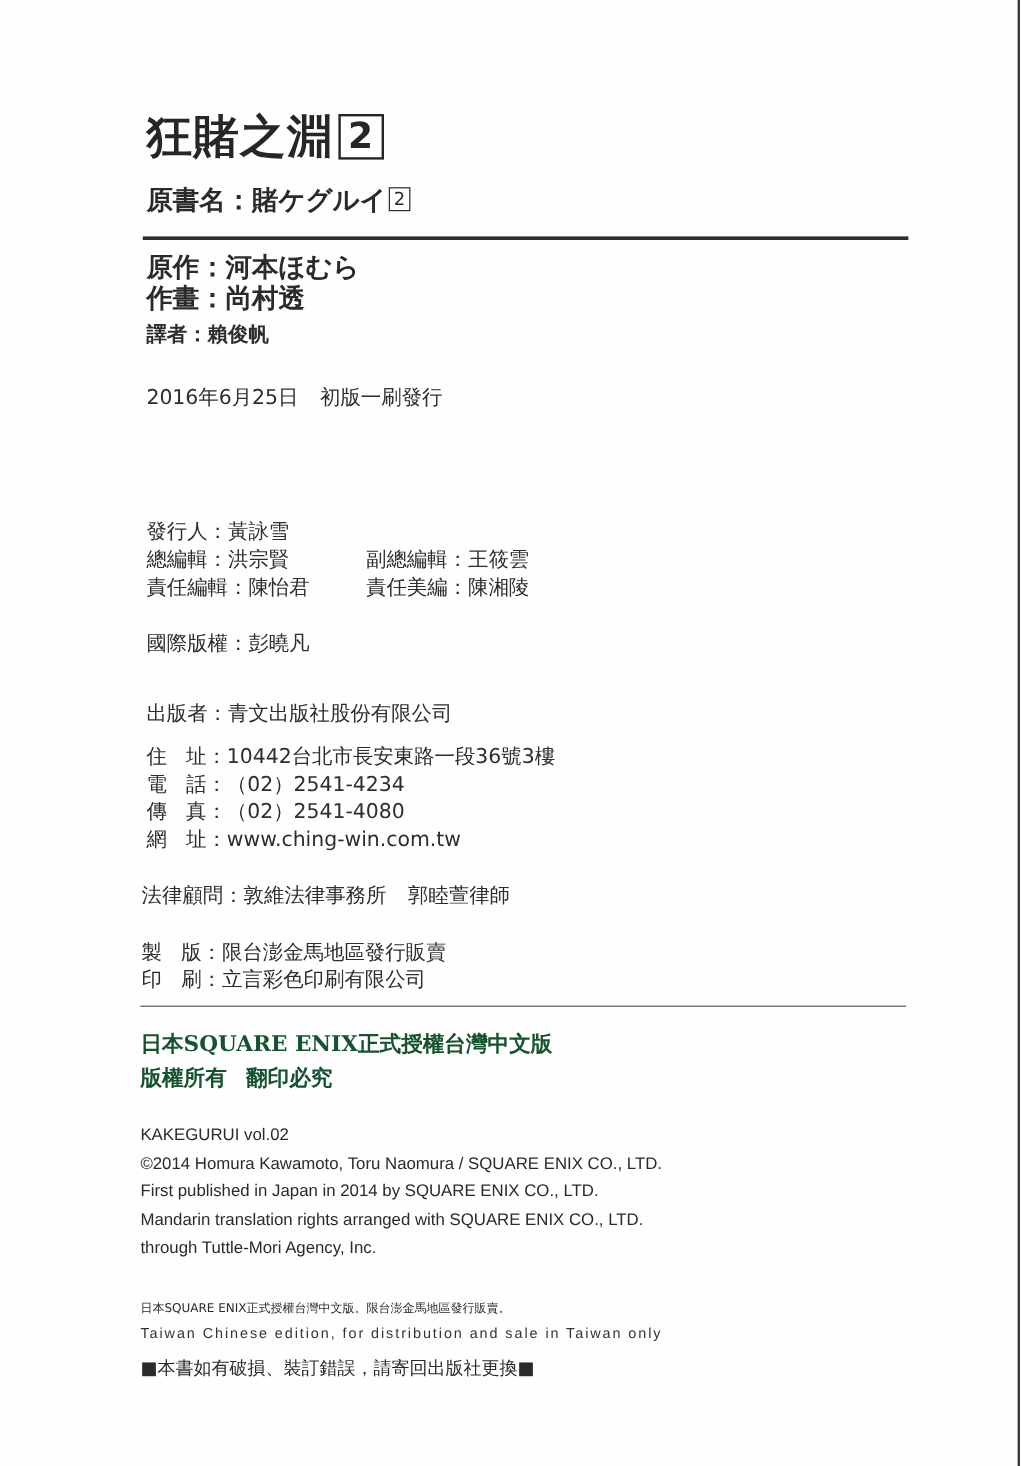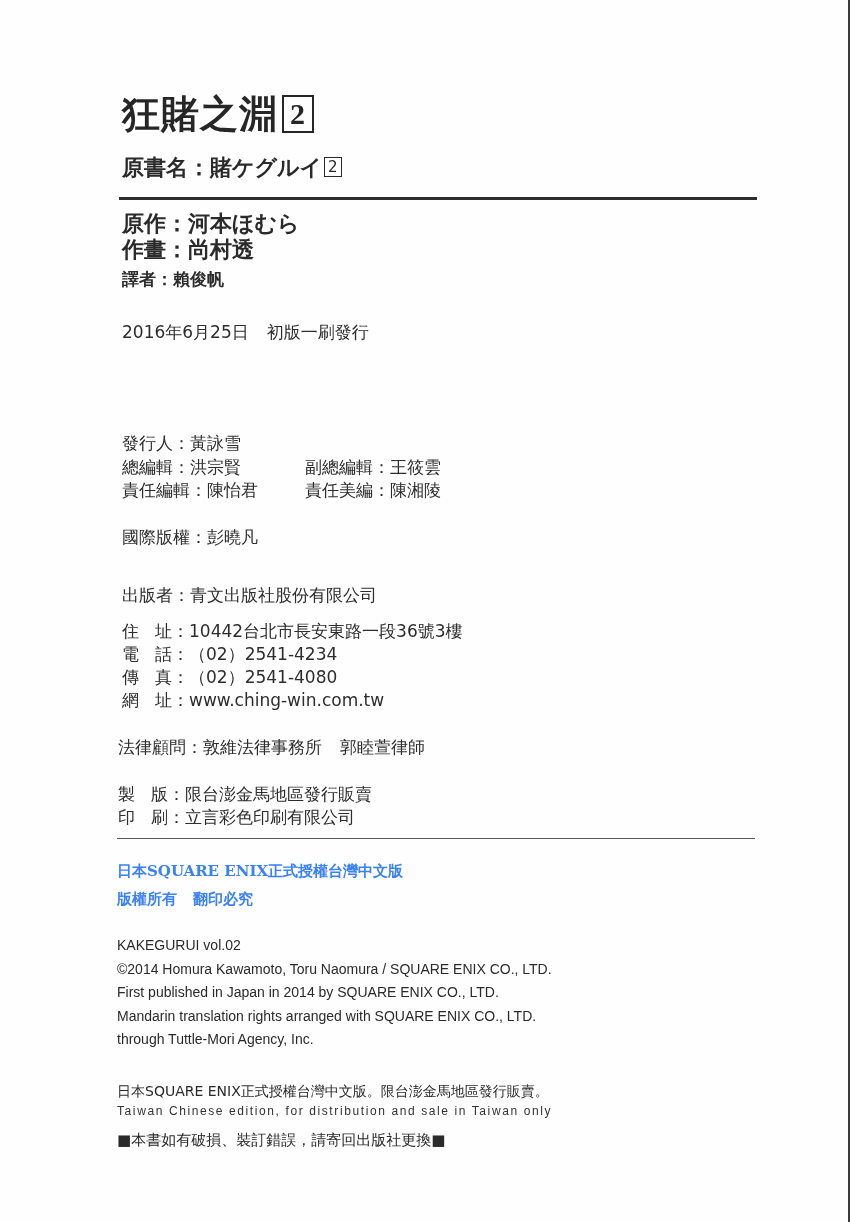--- a/index.html
+++ b/index.html
@@ -2,29 +2,29 @@
 <html><head>
 <meta charset="utf-8">
 <style>
   html, body { margin:0; padding:0; }
   body {
     width:852px; height:1222px; background:#fefefe; position:relative; overflow:hidden;
     font-family:"DejaVu Sans","Liberation Sans",sans-serif; color:#2a2a2a;
   }
   .right-edge { position:absolute; left:848px; top:0; width:2px; height:1222px; background:#3a3a3a; }
   .abs { position:absolute; white-space:nowrap; }
-  .title { left:122px; top:92px; font-size:38px; font-weight:bold; letter-spacing:1px; color:#262626; line-height:44px;font-family:Liberation Serif, serif; }
+  .title { left:122px; top:92px; font-size:38px; font-weight:bold; letter-spacing:1px; color:#262626; line-height:44px; }
   .boxnum { display:inline-block; border:2.5px solid #262626; line-height:34px; height:34px; padding:0 6px; margin-left:4px; font-size:30px; vertical-align:top; margin-top:3px; }
   .orig { left:122px; top:154px; font-size:22px; font-weight:bold; line-height:28px; color:#2a2a2a; }
   .boxsm { display:inline-block; border:1.5px solid #2a2a2a; line-height:18px; height:18px; padding:0 3px; font-size:15px; margin-left:2px; vertical-align:middle; position:relative; top:-2px; font-weight:normal; }
   .rule1 { position:absolute; left:119px; top:197px; width:638px; height:2.5px; background:#2e2e2e; }
   .rule2 { position:absolute; left:117px; top:838px; width:638px; height:1px; background:#555; }
   .credit-big { font-size:22px; font-weight:bold; line-height:24px; color:#2a2a2a; }
   .l { font-size:17px; line-height:23px; color:#2d2d2d; }
-  .serif-b { font-family:"DejaVu Serif","Liberation Serif",serif; font-weight:bold; font-size:15px; line-height:26px; color:#3b82f6; }
+  .serif-b { font-family:"DejaVu Serif","Liberation Serif",serif; font-weight:bold; font-size:18px; line-height:26px; color:#14532d; }
   .en { font-family:"Liberation Sans","DejaVu Sans",sans-serif; font-size:14px; line-height:23.5px; color:#2a2a2a; }
   .tiny { font-family:"Liberation Sans","DejaVu Sans",sans-serif; font-size:12px; letter-spacing:1.6px; color:#333; }
   .gap2 { display:inline-block; width:16px; }
   .sp { display:inline-block; width:18px; }
 </style>
 </head>
 <body>
 
 <div class="right-edge"></div>
 
@@ -64,16 +64,16 @@
 <div class="abs serif-b" style="left:117px; top:886px;text-align:right;"><span>版權所有</span><span class="gap2"></span><span>翻印必究</span></div>
 
 <div class="abs" style="left:117px; top:934px;">
   <div class="en">KAKEGURUI vol.02</div>
   <div class="en">©2014 Homura Kawamoto, Toru Naomura / SQUARE ENIX CO., LTD.</div>
   <div class="en">First published in Japan in 2014 by SQUARE ENIX CO., LTD.</div>
   <div class="en">Mandarin translation rights arranged with SQUARE ENIX CO., LTD.</div>
   <div class="en">through Tuttle-Mori Agency, Inc.</div>
 </div>
 
-<div class="abs" style="left:117px; top:1081px; font-size:14px; line-height:20px; color:#2a2a2a;">日本SQUARE ENIX正式授權台灣中文版。限台澎金馬地區發行販賣。</div>
+<div class="abs" style="left:117px; top:1081px; font-size:10px; line-height:20px; color:#2a2a2a;">日本SQUARE ENIX正式授權台灣中文版。限台澎金馬地區發行販賣。</div>
 <div class="abs tiny" style="left:117px; top:1104px;">Taiwan Chinese edition, for distribution and sale in Taiwan only</div>
 
 <div class="abs" style="left:117px; top:1130px; font-size:15px; line-height:20px; color:#2a2a2a;"><span>■</span><span>本書如有破損、裝訂錯誤，請寄回出版社更換</span><span>■</span></div>
 
 </body></html>

